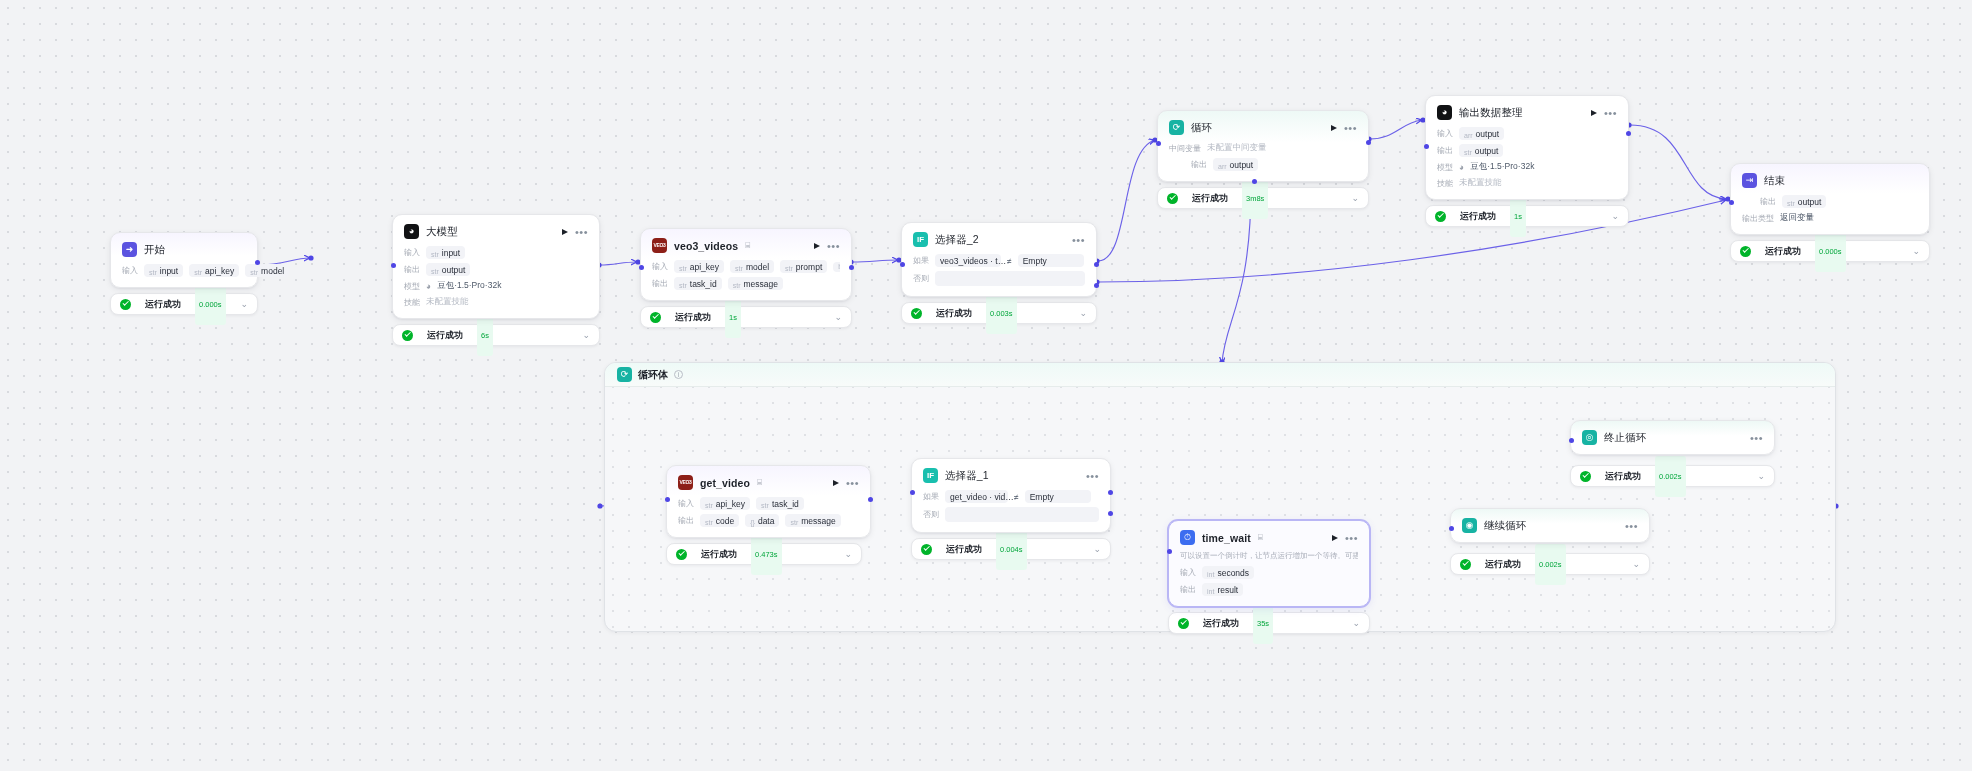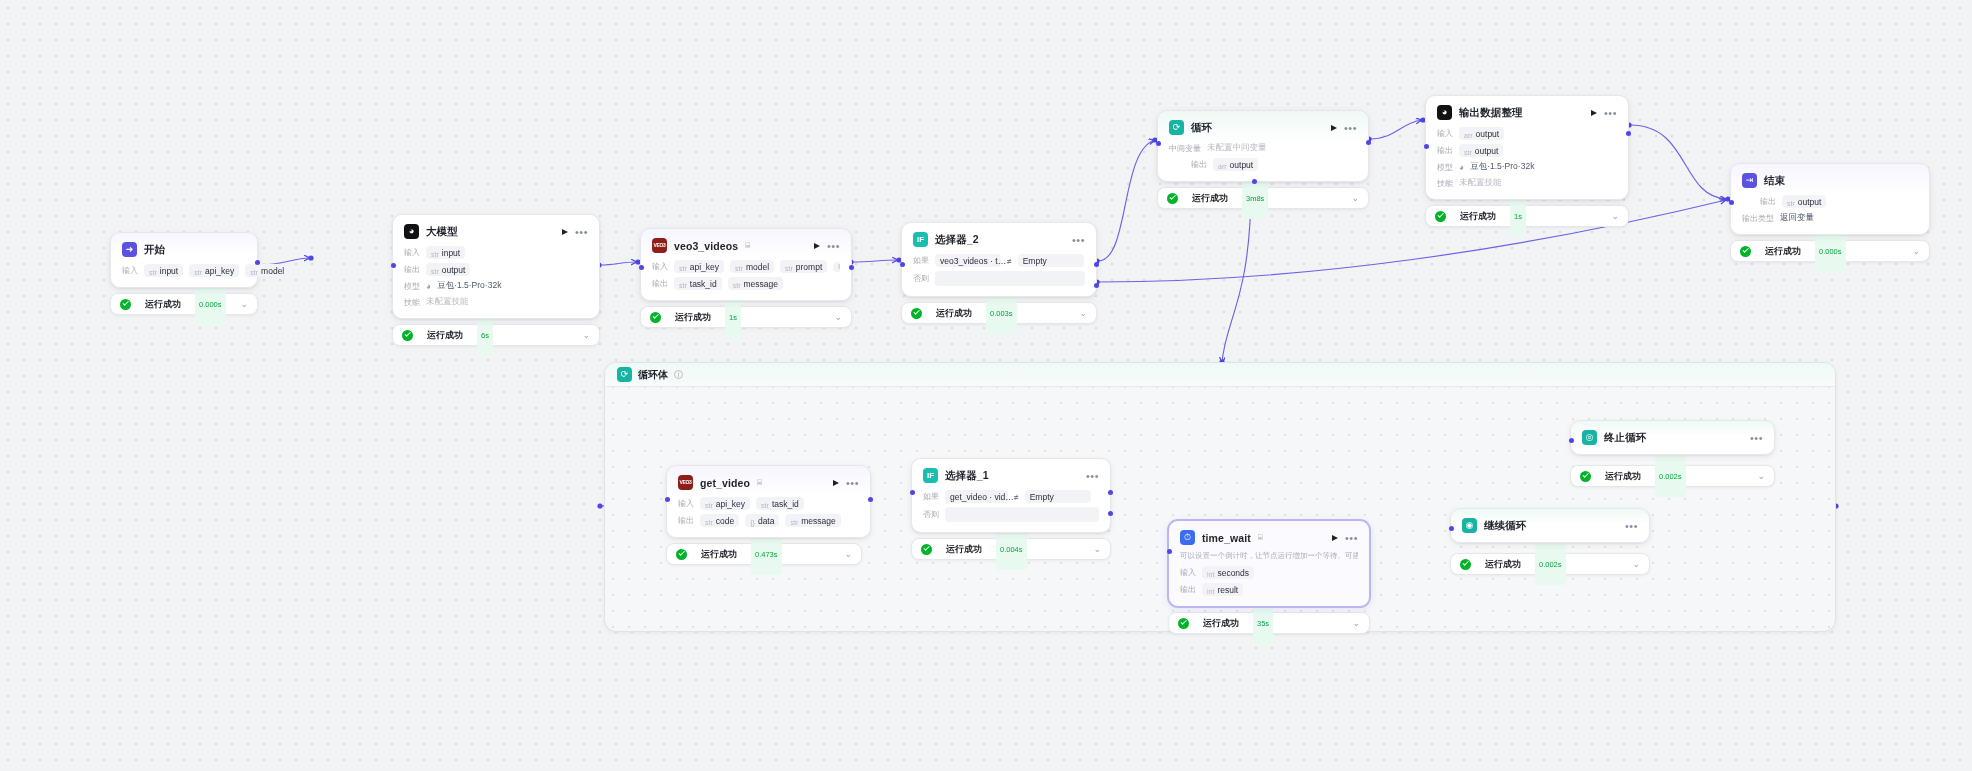--- a/index.html
+++ b/index.html
@@ -37,21 +37,21 @@
     width:15px; height:15px; border-radius:4px; flex:0 0 auto;
     display:flex; align-items:center; justify-content:center;
     font-size:9px; color:#fff; line-height:1;
   }
   .ico.violet{ background:#5b53e0; }
   .ico.teal  { background:#17b3a3; }
   .ico.black { background:#111214; }
   .ico.red   { background:#8d1f18; font-size:5px; letter-spacing:-.3px; font-weight:bold;}
   .ico.if    { background:#19bfae; font-weight:bold; font-size:8px; font-family:"Liberation Sans",sans-serif;}
   .ico.blue  { background:#3c6df0; }
-  .title { font-size:10.5px; color:#1d2129; font-weight:700; letter-spacing:.1px; white-space:nowrap; }
+  .title { font-size:10.5px; color:#1d2129; font-weight:400; letter-spacing:.1px; white-space:nowrap; }
   .title.mono { font-family:"Liberation Sans",sans-serif; font-weight:600; }
   .hdr-right { margin-left:auto; display:flex; align-items:center; gap:7px; color:#86909c; }
   .play { width:0;height:0;border-left:6px solid #1d2129;border-top:3.6px solid transparent;border-bottom:3.6px solid transparent; }
   .dots { font-size:11px; color:#86909c; letter-spacing:.5px; line-height:6px; }
   .mini-ico { font-size:8.5px; color:#9aa0ab; }
 
   .rows { margin-top:7px; display:flex; flex-direction:column; gap:4px; }
   .row { display:flex; align-items:center; gap:6px; flex-wrap:nowrap; }
   .rowlbl { font-size:8px; color:#a6abb5; flex:0 0 auto; white-space:nowrap; }
   .chip {

